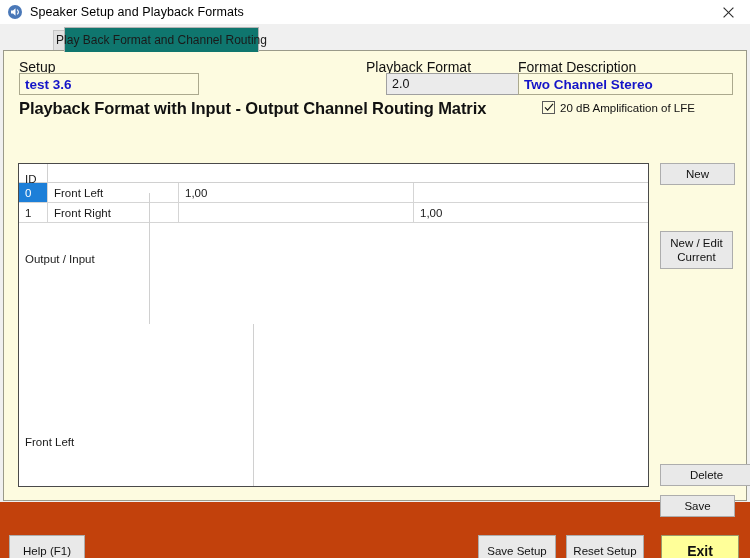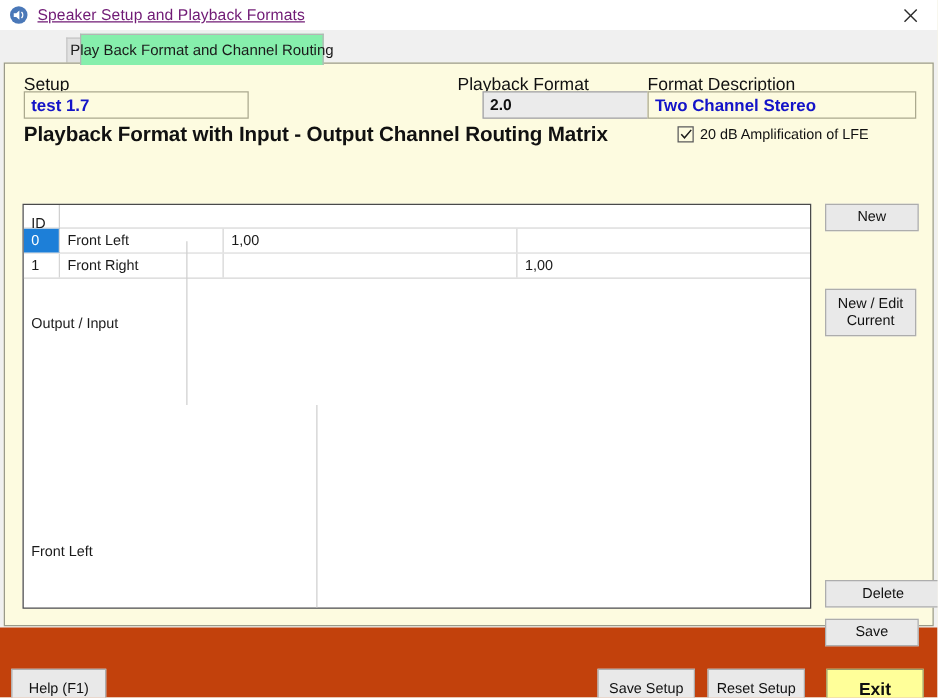--- a/index.html
+++ b/index.html
@@ -26,25 +26,24 @@
     display: flex;
     align-items: center;
   }
   #app-icon {
     width: 16px; height: 16px;
     margin-left: 7px; margin-right: 7px;
     flex: 0 0 auto;
   }
   #title-text {
     font-size: 12.5px;
-    color: #701a75;
+    color: #000000;
     letter-spacing: .1px;
     flex: 1 1 auto;
     white-space: nowrap;
-    text-decoration: underline;
   }
   #close-button {
     width: 44px; height: 24px;
     display: flex; align-items: center; justify-content: center;
     flex: 0 0 auto;
   }
   #close-button svg { display:block; }
 
   
   #client {
@@ -72,21 +71,21 @@
     justify-content: center;
     padding: 0 8px;
     font-size: 11.5px;
     color: #1a1a1a;
     box-sizing: border-box;
     white-space: nowrap;
   }
   .tab.selected {
     top: 0px;
     height: 25px;
-    background: #86efac;
+    background: #0f766e;
     border: 1px solid #b5b5b5;
     border-bottom: none;
     z-index: 4;
     font-size: 12px;
   }
   #tab-speakers { left: 12px; width: 76px; margin-left: 38px; }
   #tab-playback { left: 61px; width: 195px; }
   #tab-crossover { left: 252px; width: 140px; }
 
   
@@ -127,21 +126,20 @@
     position: absolute;
     left: 382px; top: 22px; width: 152px; height: 22px;
     background: #ebebeb;
     border: 1px solid #a0a0a0;
     box-sizing: border-box;
     display: flex;
     align-items: center;
     font-size: 12.5px;
     color: #111;
     padding-left: 5px;
-    font-weight: bold;
   }
   #playback-format-value { flex: 1 1 auto; }
   #chevron-down-icon {
     width: 18px;
     display: flex; align-items: center; justify-content: center;
     flex: 0 0 auto;
   }
 
   #format-description-label { left: 514px; top: 8px; }
   #format-description-input { left: 514px; top: 22px; width: 215px; height: 22px; }
@@ -311,21 +309,21 @@
 <div id="client">
 
   <div id="tabstrip">
     <div class="tab" id="tab-speakers">Speakers</div>
     <div class="tab selected" id="tab-playback">Play Back Format and Channel Routing</div>
   </div>
 
   <div id="page-panel">
 
     <div class="field-label" id="setup-label">Setup</div>
-    <div class="text-box" id="setup-input">test 1.7</div>
+    <div class="text-box" id="setup-input">test 3.6</div>
 
     <div class="field-label" id="playback-format-label">Playback Format</div>
     <div id="playback-format-select">
       <span id="playback-format-value">2.0</span>
       <span id="chevron-down-icon">
         <svg width="10" height="7" viewBox="0 0 10 7">
           <path d="M1 1 L5 5.2 L9 1" stroke="#555" stroke-width="1.2" fill="none"></path>
         </svg>
       </span>
     </div>

